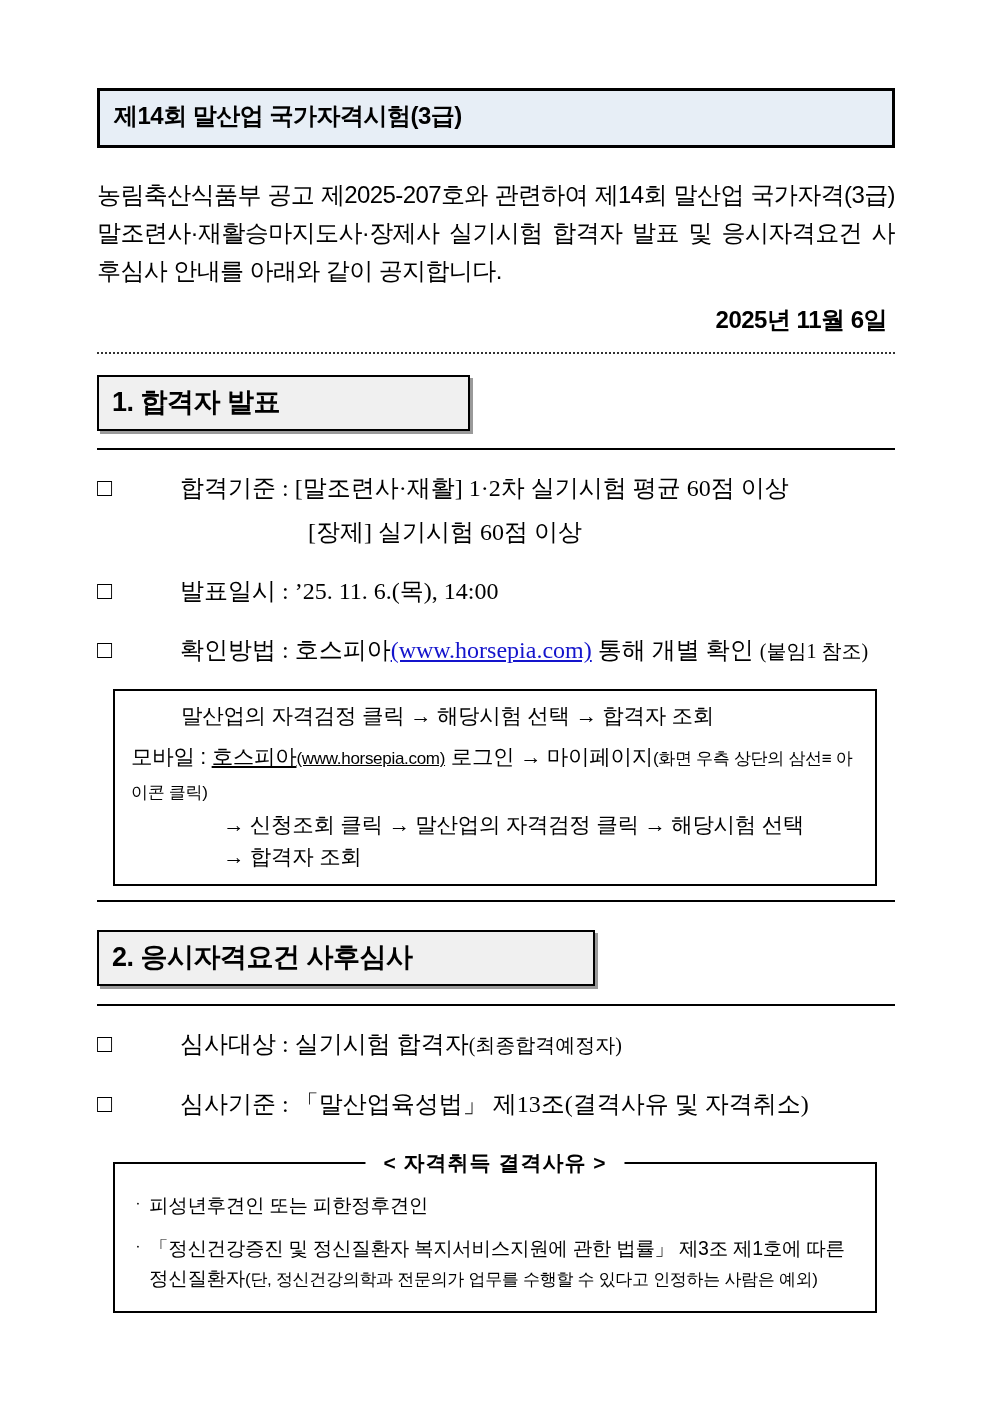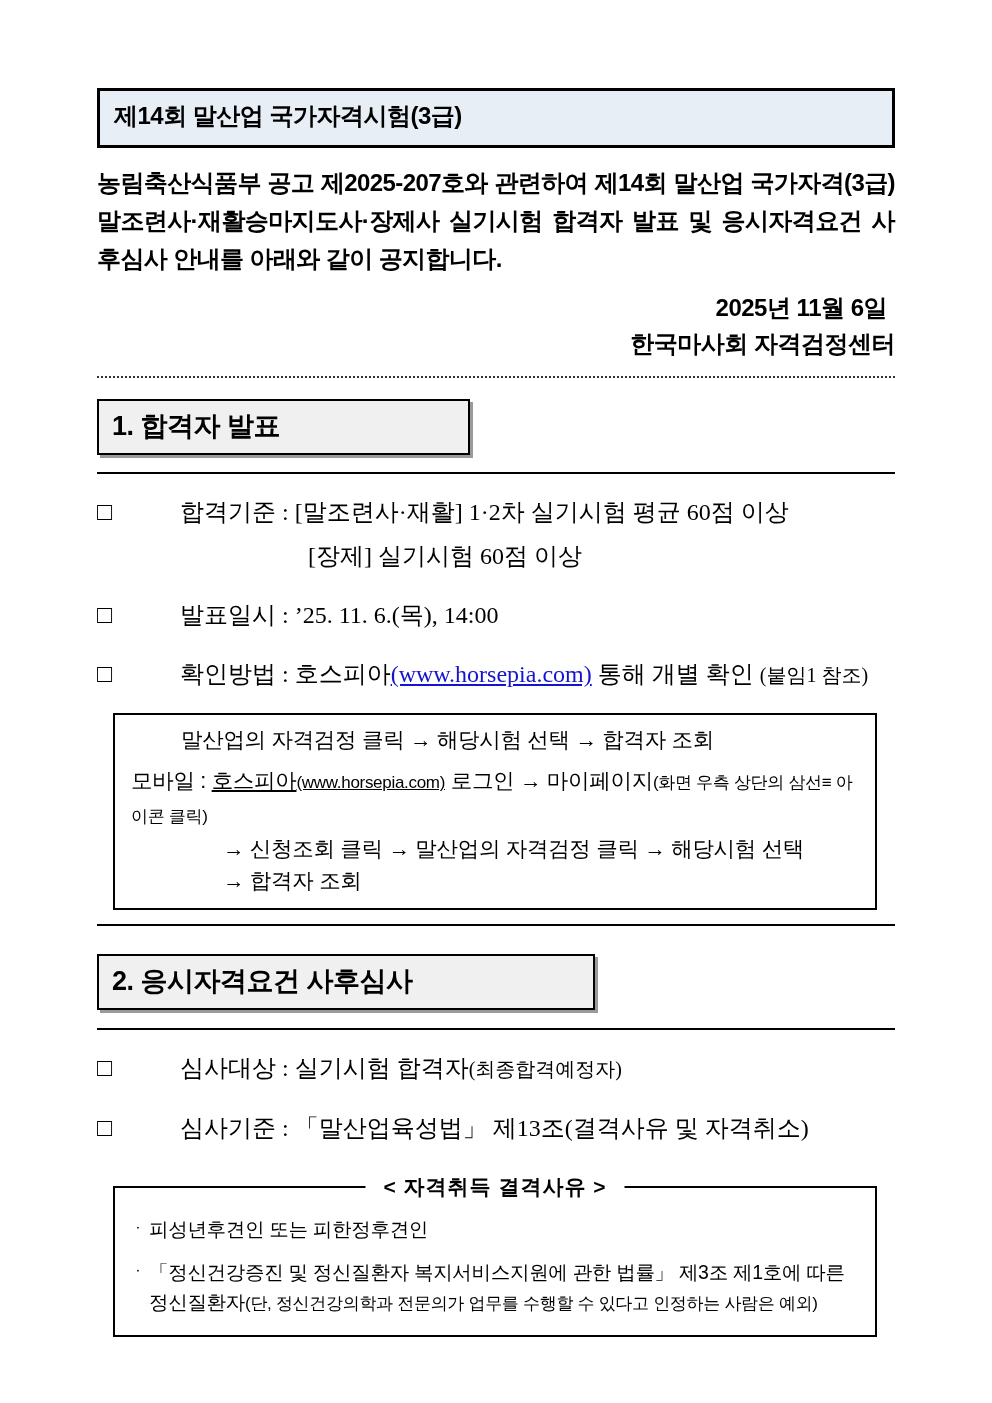--- a/index.html
+++ b/index.html
@@ -28,23 +28,23 @@
   }
   .main-title {
     font-size: 33px;
     font-weight: bold;
     letter-spacing: -1.5px;
     margin-top: 6px;
   }
 
   
   .intro {
-    margin: 16px 0 0 0;
-    font-size: 24px;
-    font-weight: bold;
+    margin: 28px 0 0 0;
+    font-size: 24px;
+    font-weight: normal;
     line-height: 38px;
     letter-spacing: -0.6px;
     text-align: justify;
   }
   .sign-block {
     margin-top: 12px;
     text-align: right;
     font-size: 24px;
     font-weight: bold;
     line-height: 36px;
@@ -148,21 +148,20 @@
   <div class="content">
 
     <div class="title-box">
       <div class="subtitle">제14회 말산업 국가자격시험(3급)</div>
     </div>
 
     <p class="intro">농림축산식품부 공고 제2025-207호와 관련하여 제14회 말산업 국가자격(3급) 말조련사·재활승마지도사·장제사 실기시험 합격자 발표 및 응시자격요건 사후심사 안내를 아래와 같이 공지합니다.</p>
 
     <div class="sign-block">
       <div class="date">2025년 11월 6일</div>
-      <div class="org">한국마사회 자격검정센터</div>
     </div>
 
     <div class="dotted-rule"></div>
 
     <div class="section-box sec1">
       <span>1. 합격자 발표</span>
     </div>
     <div class="rule rule-s1"></div>
 
     <div class="bullets">

